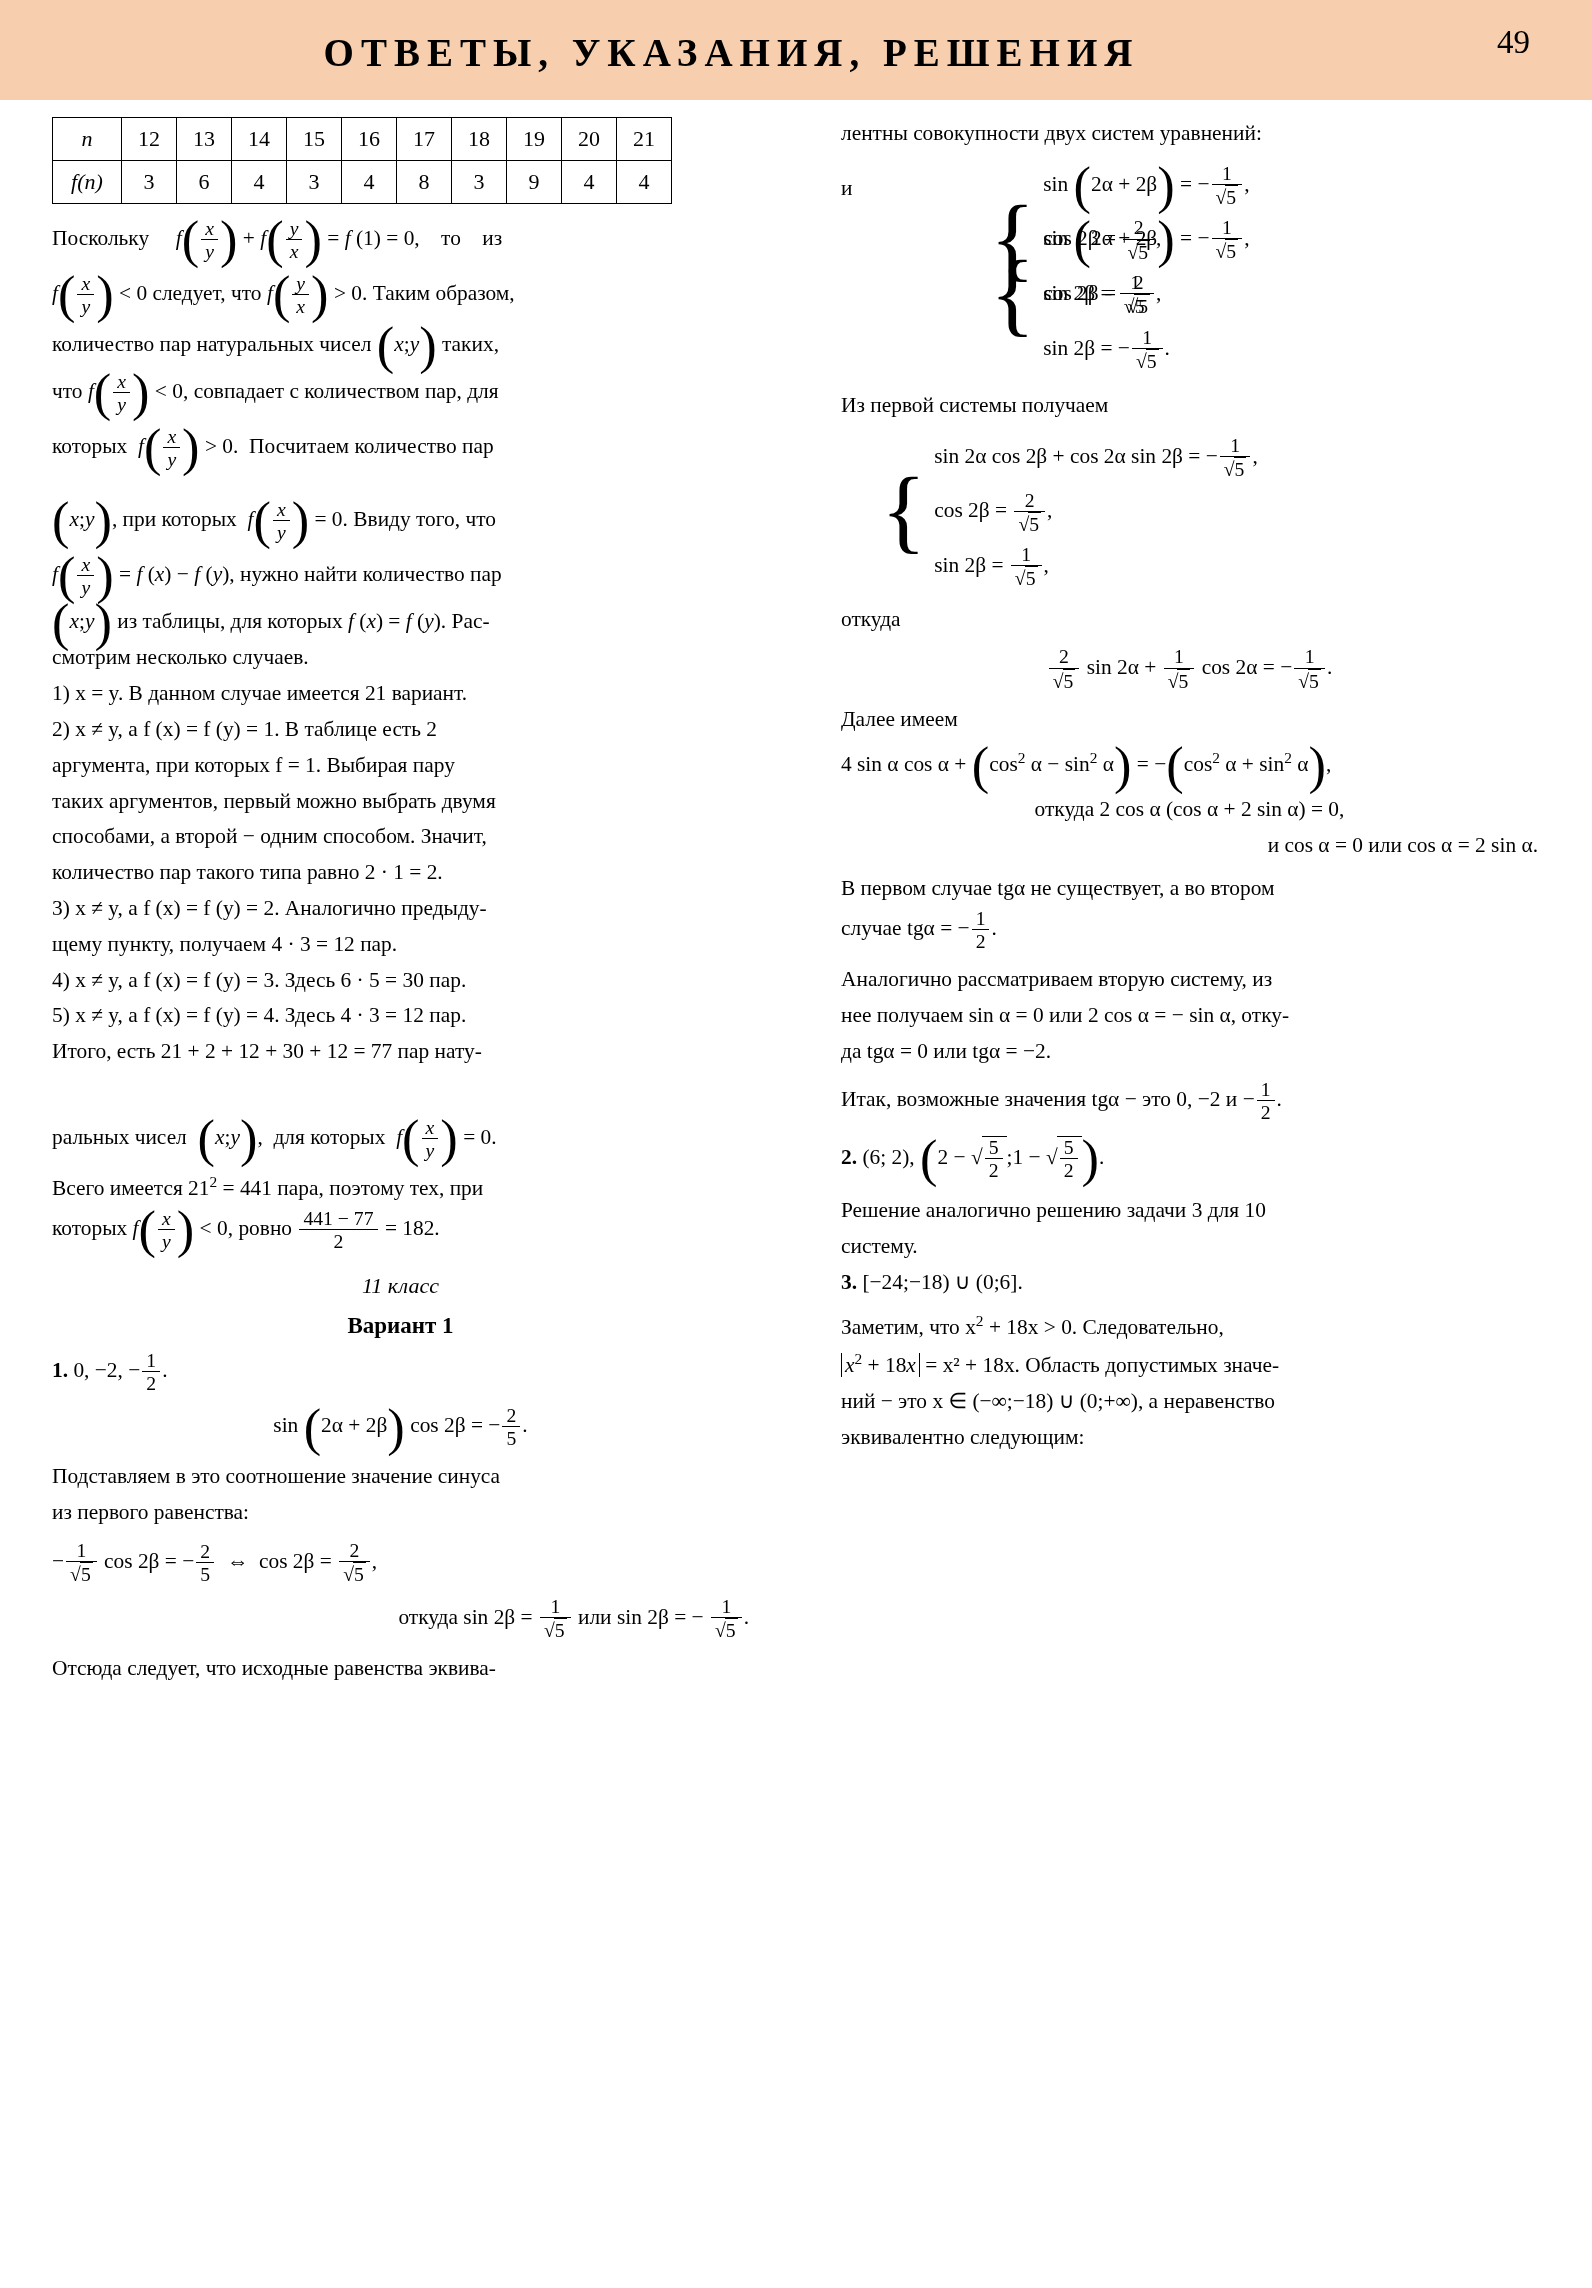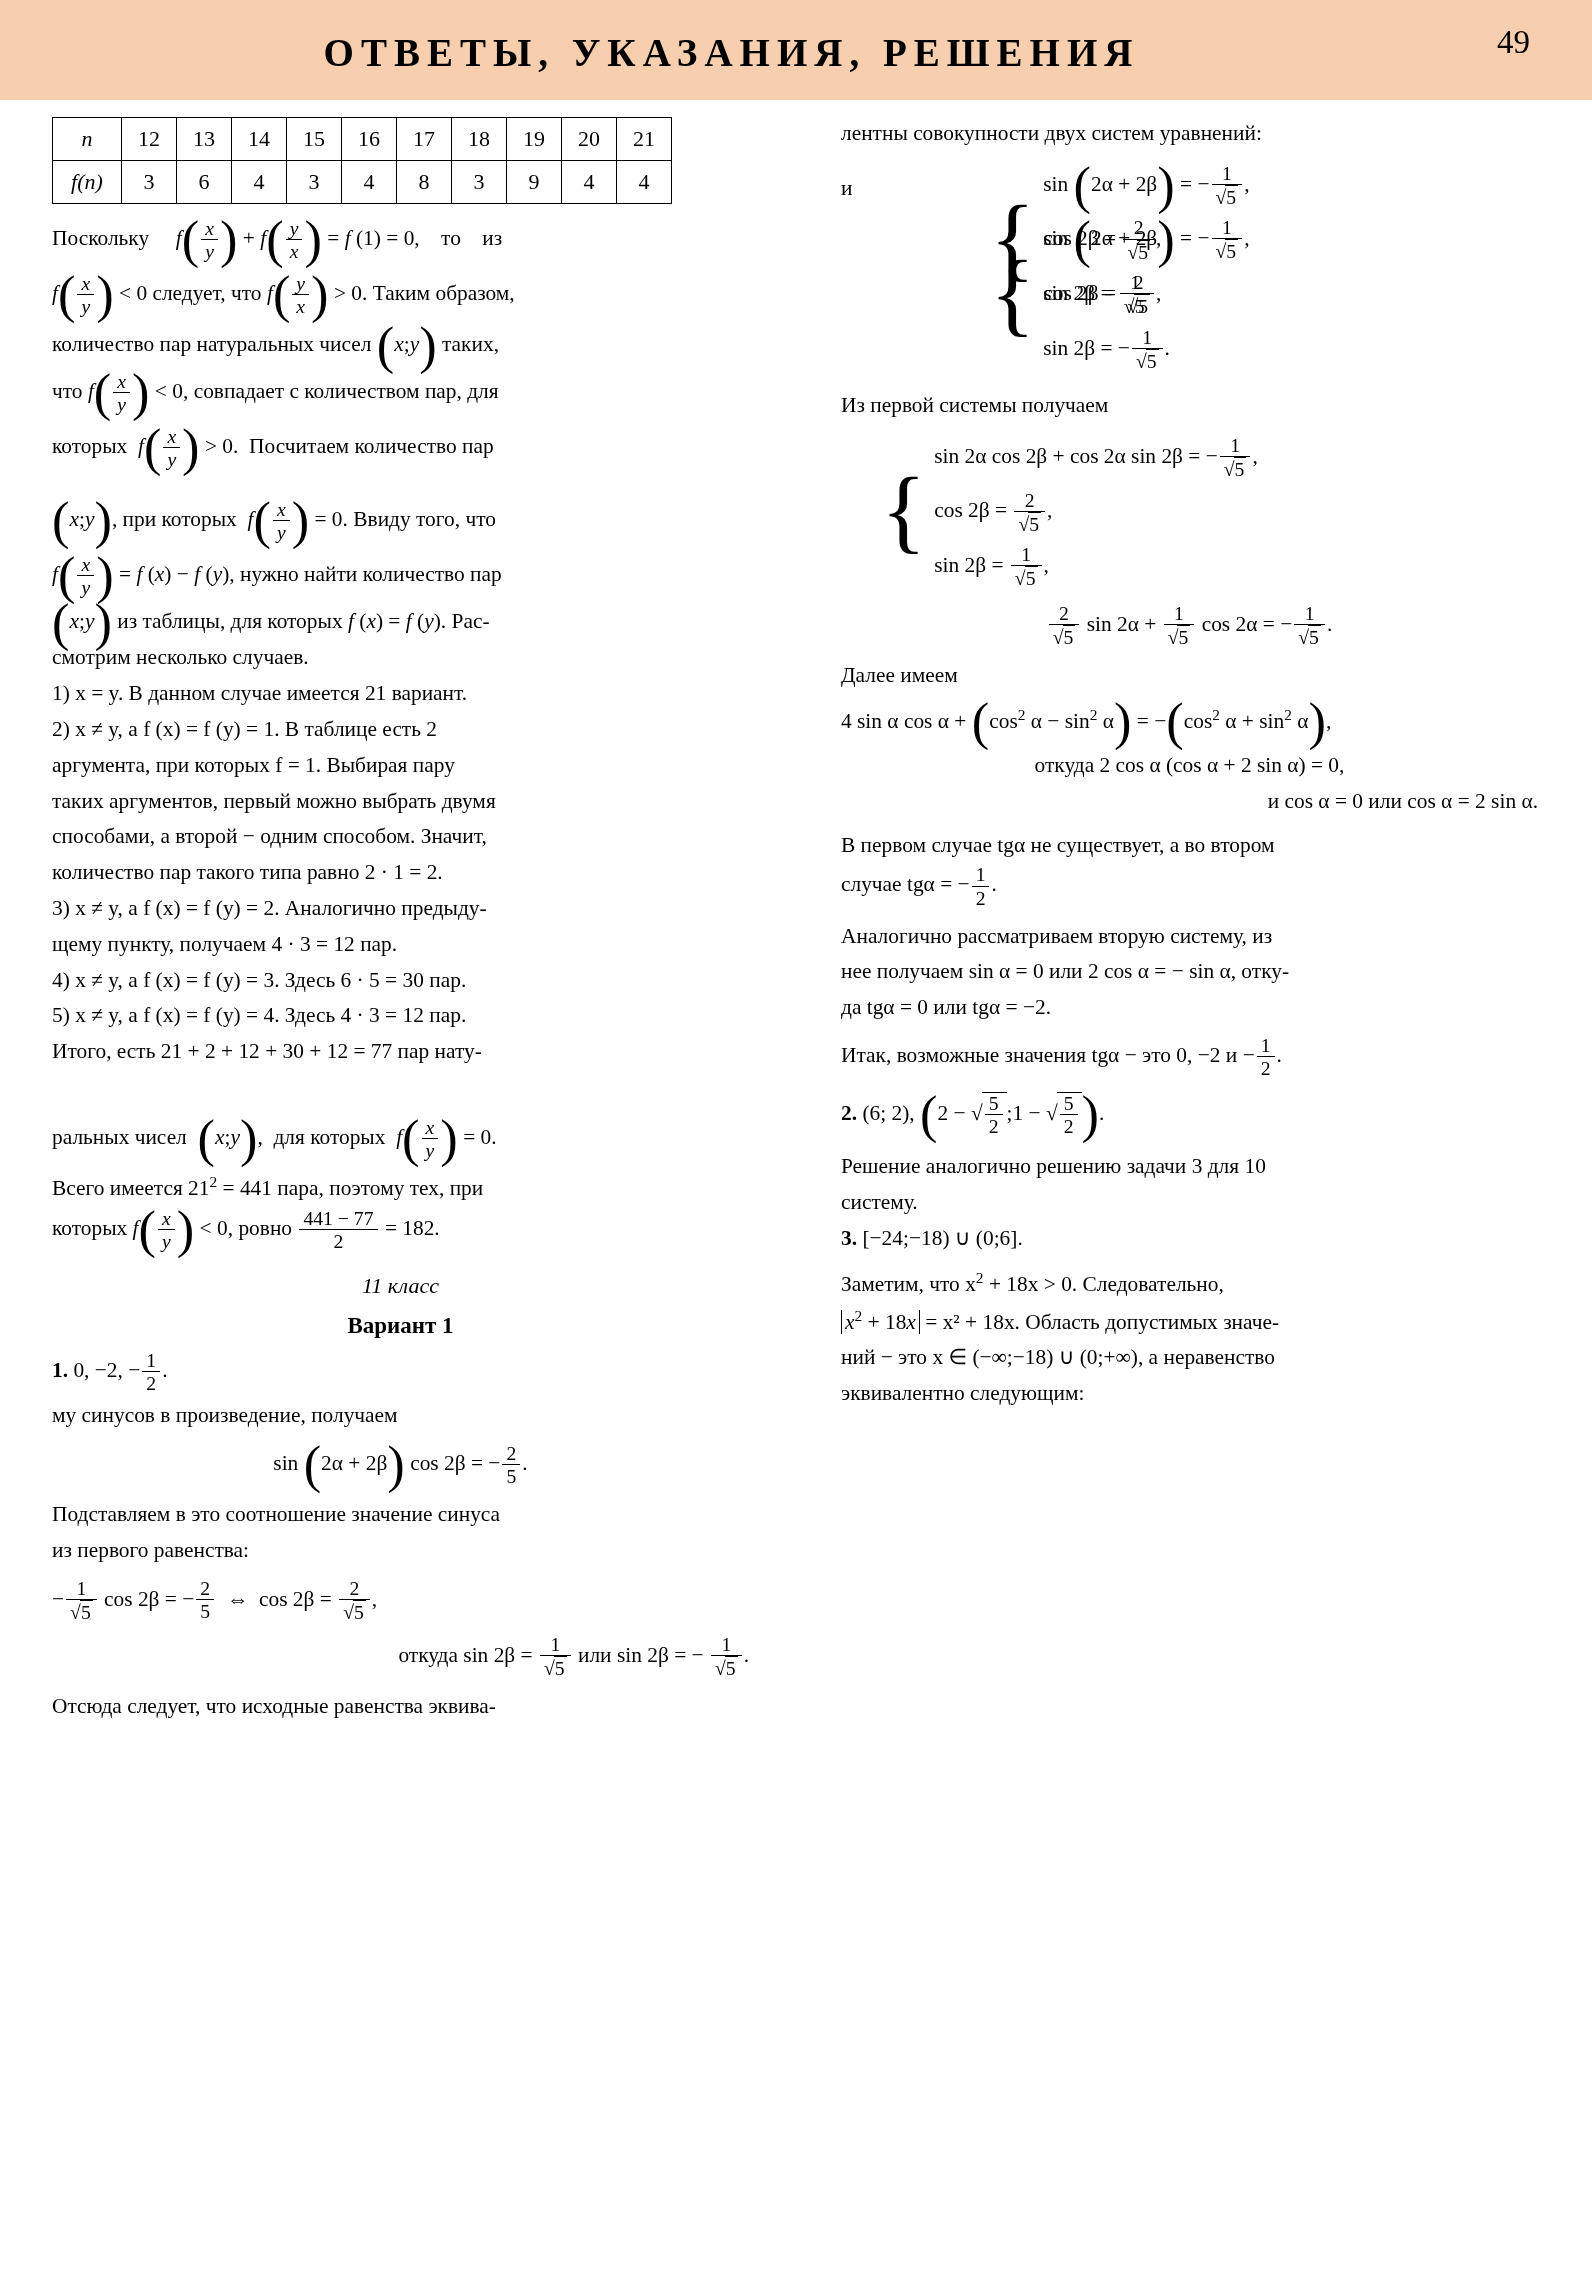--- a/index.html
+++ b/index.html
@@ -276,21 +276,20 @@
       <span>= 182.</span>
     </p>
 
     <div class="hdr-class">11 класс</div>
     <div class="hdr-variant">Вариант 1</div>
 
     <p class="nj" style="margin-bottom:4px;">
       <span class="bold">1.</span>
       <span>0, −2, −</span><span class="frac"><span class="num">1</span><span class="den">2</span></span>.
     </p>
-    <p class="nj">му синусов в произведение, получаем</p>
 
     <p class="ctr eqbox">
       sin <span class="par">(</span>2α + 2β<span class="par">)</span> cos 2β = −<span class="frac"><span class="num">2</span><span class="den">5</span></span>.
     </p>
 
     <p>Подставляем в это соотношение значение синуса</p>
     <p class="nj">из первого равенства:</p>
 
     <p class="nj eqbox">
       −<span class="frac"><span class="num">1</span><span class="den radical">√<span class="sqrt">5</span></span></span>
@@ -342,20 +341,21 @@
       <div class="sys">
         <span class="brace">{</span>
         <span class="sys-rows">
           <span style="display:block;">sin 2α cos 2β + cos 2α sin 2β = −<span class="frac"><span class="num">1</span><span class="den radical">√<span class="sqrt">5</span></span></span>,</span>
           <span style="display:block;">cos 2β = <span class="frac"><span class="num">2</span><span class="den radical">√<span class="sqrt">5</span></span></span>,</span>
           <span style="display:block;">sin 2β = <span class="frac"><span class="num">1</span><span class="den radical">√<span class="sqrt">5</span></span></span>,</span>
         </span>
       </div>
     </div>
 
+    <p class="nj">откуда</p>
 
     <p class="ctr eqbox">
       <span class="frac"><span class="num">2</span><span class="den radical">√<span class="sqrt">5</span></span></span>
       sin 2α + <span class="frac"><span class="num">1</span><span class="den radical">√<span class="sqrt">5</span></span></span>
       cos 2α = −<span class="frac"><span class="num">1</span><span class="den radical">√<span class="sqrt">5</span></span></span>.
     </p>
 
     <p class="nj">Далее имеем</p>
 
     <p class="nj eqbox">

